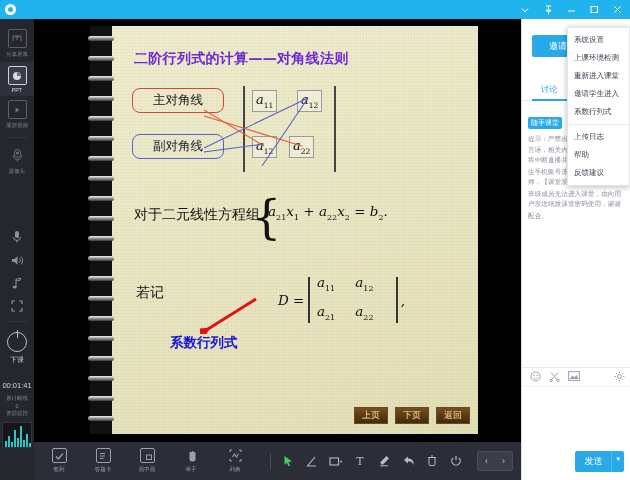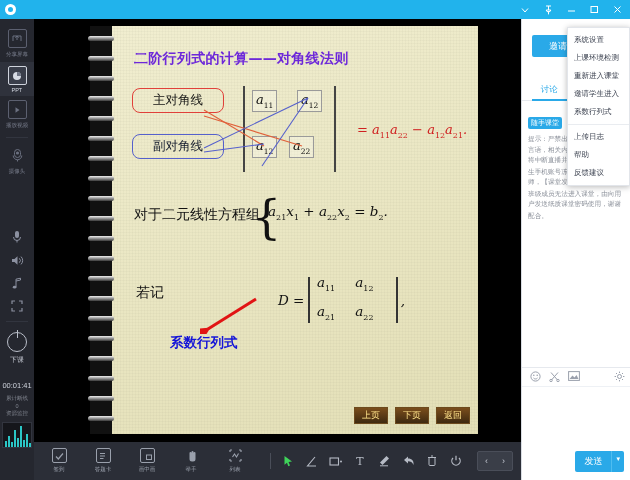--- a/index.html
+++ b/index.html
@@ -354,26 +354,20 @@
       </div>
 
       <svg style="position:absolute;left:0;top:0;width:366px;height:170px;pointer-events:none">
         <path d="M92 84 L152 120" stroke="#e0603a" stroke-width="1.1" fill="none"></path>
         <path d="M92 90 L190 120" stroke="#e0603a" stroke-width="1.1" fill="none"></path>
         <path d="M92 122 L196 72" stroke="#5560cc" stroke-width="1.1" fill="none"></path>
         <path d="M92 126 L152 118" stroke="#5560cc" stroke-width="1.1" fill="none"></path>
         <path d="M150 140 L196 72" stroke="#5560cc" stroke-width="1.1" fill="none"></path>
       </svg>
 
-      <div class="rhs">
-        <span>=</span>
-        <span>a</span><sub>11</sub><span>a</span><sub>22</sub>
-        <span>−</span>
-        <span>a</span><sub>12</sub><span>a</span><sub>21</sub><span>.</span>
-      </div>
 
       <div class="eqline">对于二元线性方程组</div>
       <div class="brace">{</div>
       <div class="sys">
         <div>
           <span>a</span><sub>21</sub><span>x</span><sub>1</sub>
           <span>+</span>
           <span>a</span><sub>22</sub><span>x</span><sub>2</sub>
           <span>=</span>
           <span>b</span><sub>2</sub><span>.</span>

